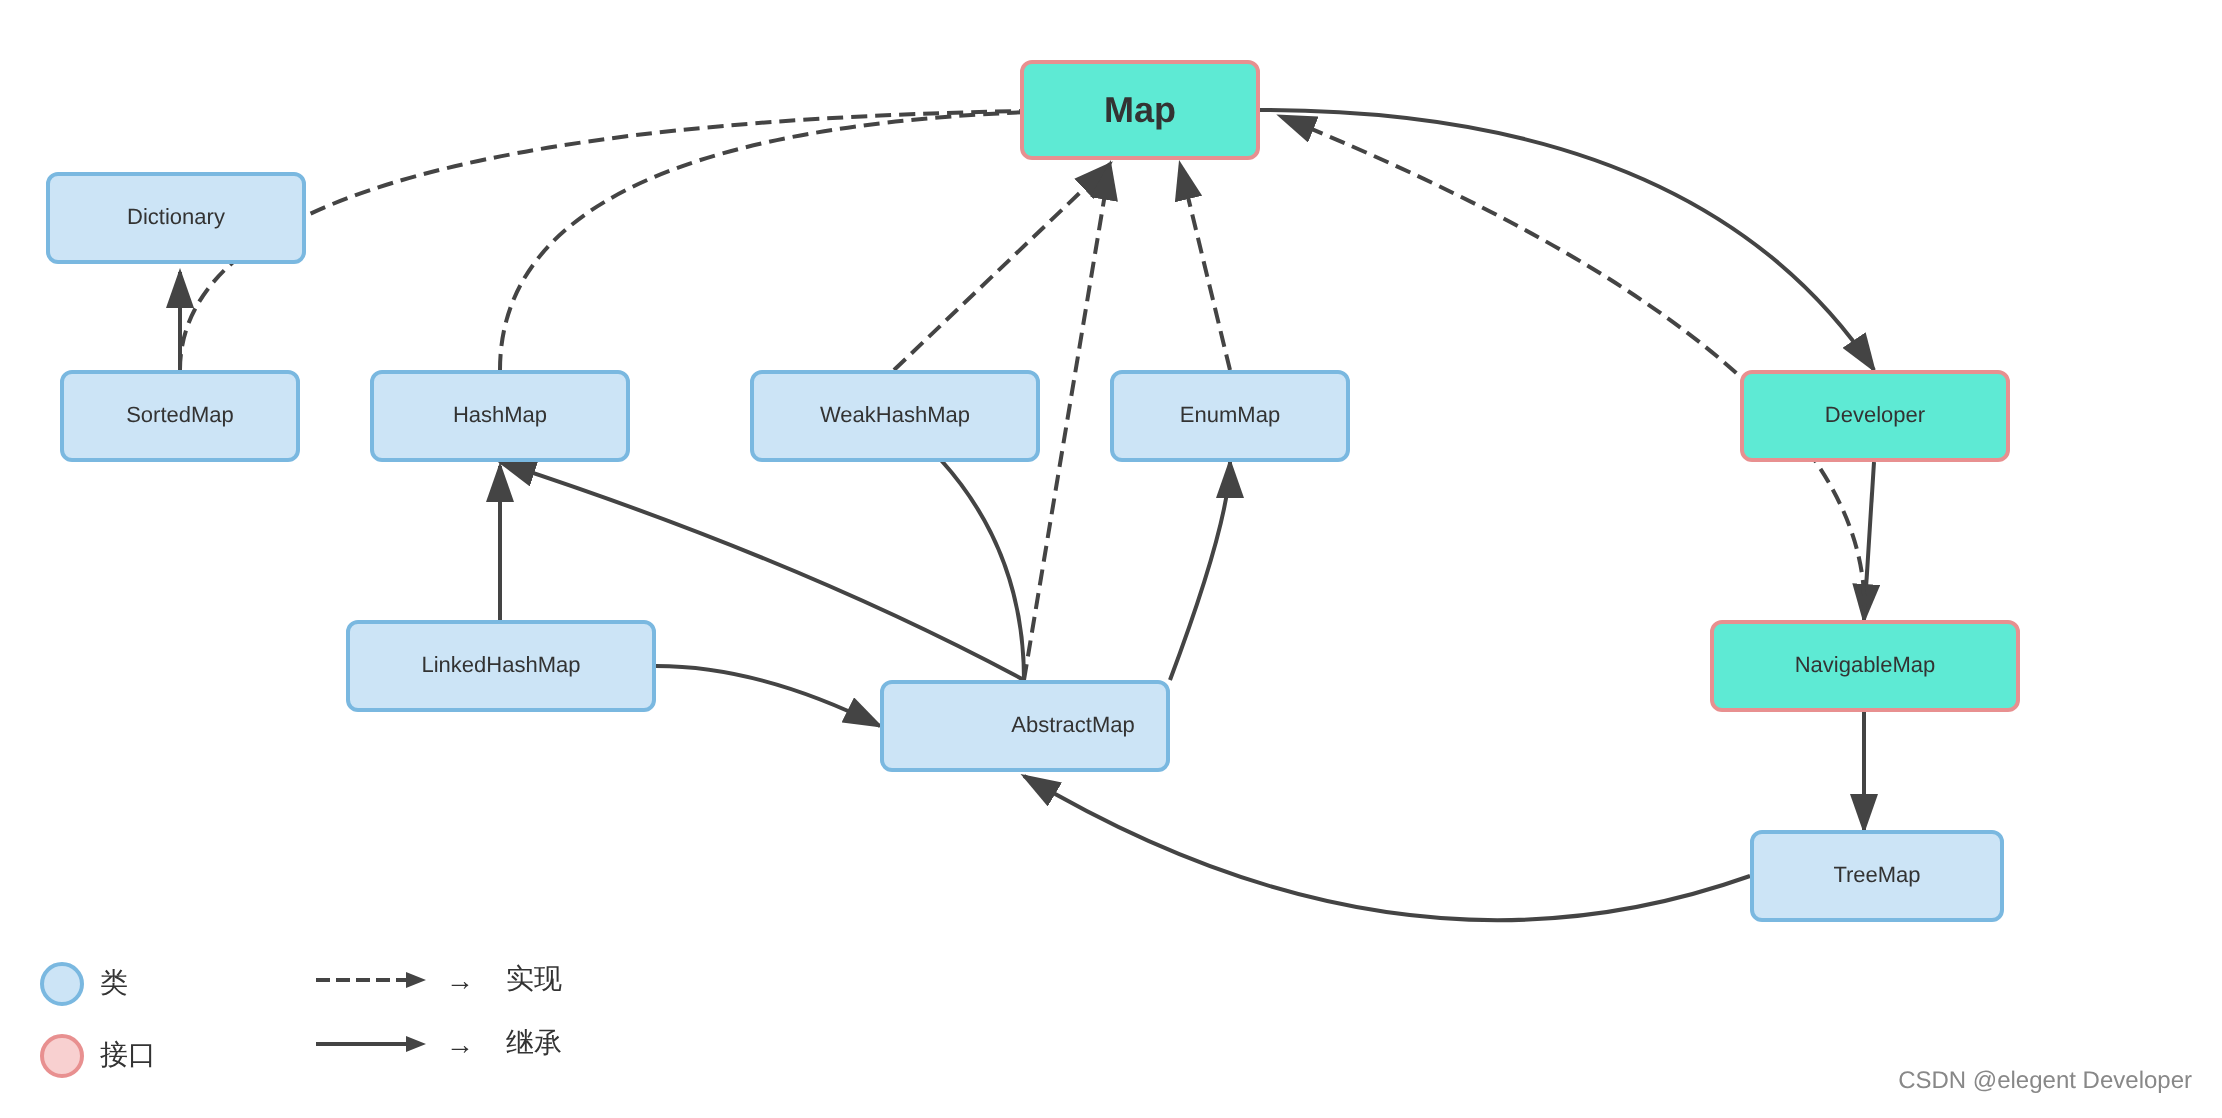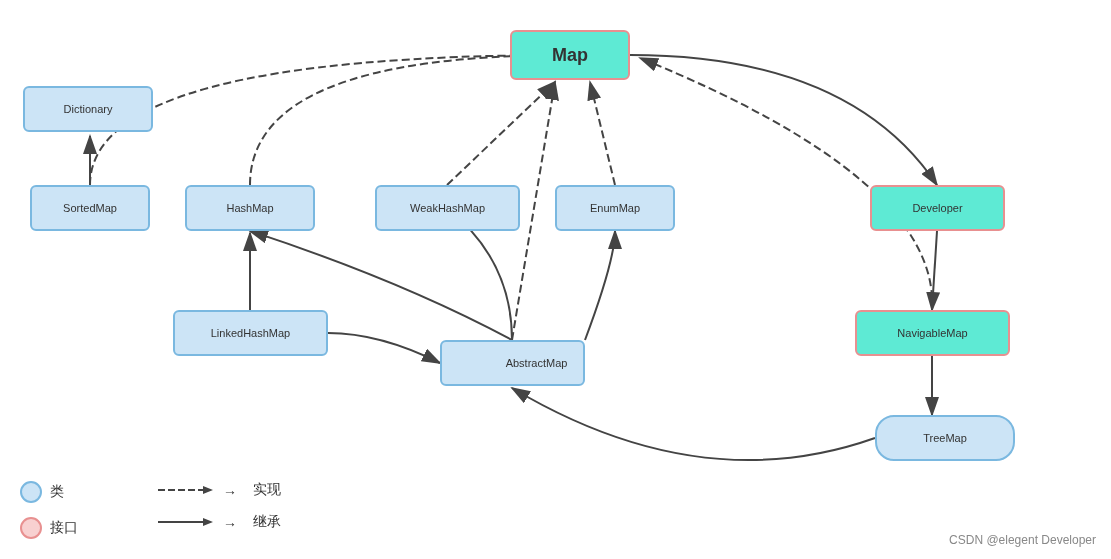--- a/index.html
+++ b/index.html
@@ -211,21 +211,21 @@
   </div>
 
   <div class="node node-pink" style="left:870px; top:185px; width:135px; height:46px;">
     <span>Developer</span>
   </div>
 
   <div class="node node-pink" style="left:855px; top:310px; width:155px; height:46px;">
     <span>NavigableMap</span>
   </div>
 
-  <div class="node node-blue" style="left:875px; top:415px; width:140px; height:46px;border-radius:19px;">
+  <div class="node node-blue" style="left:875px; top:415px; width:127px; height:46px;">
     <span>TreeMap</span>
   </div>
 
 
   <div class="legend">
     <div class="legend-group">
       <div class="legend-item">
         <div class="legend-circle-blue"></div>
         <span>类</span>
       </div>

